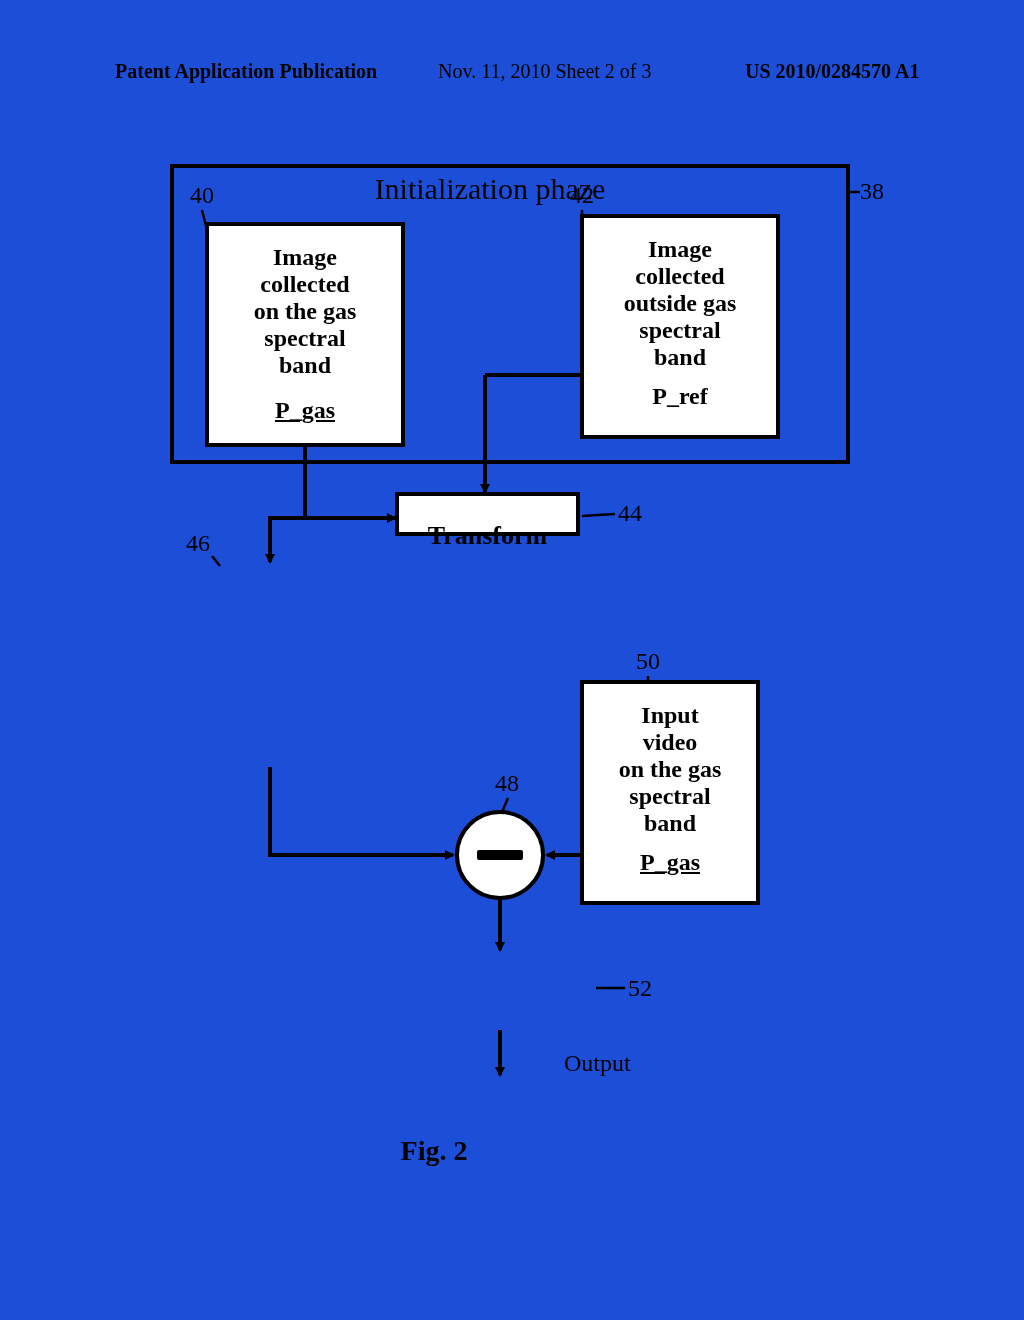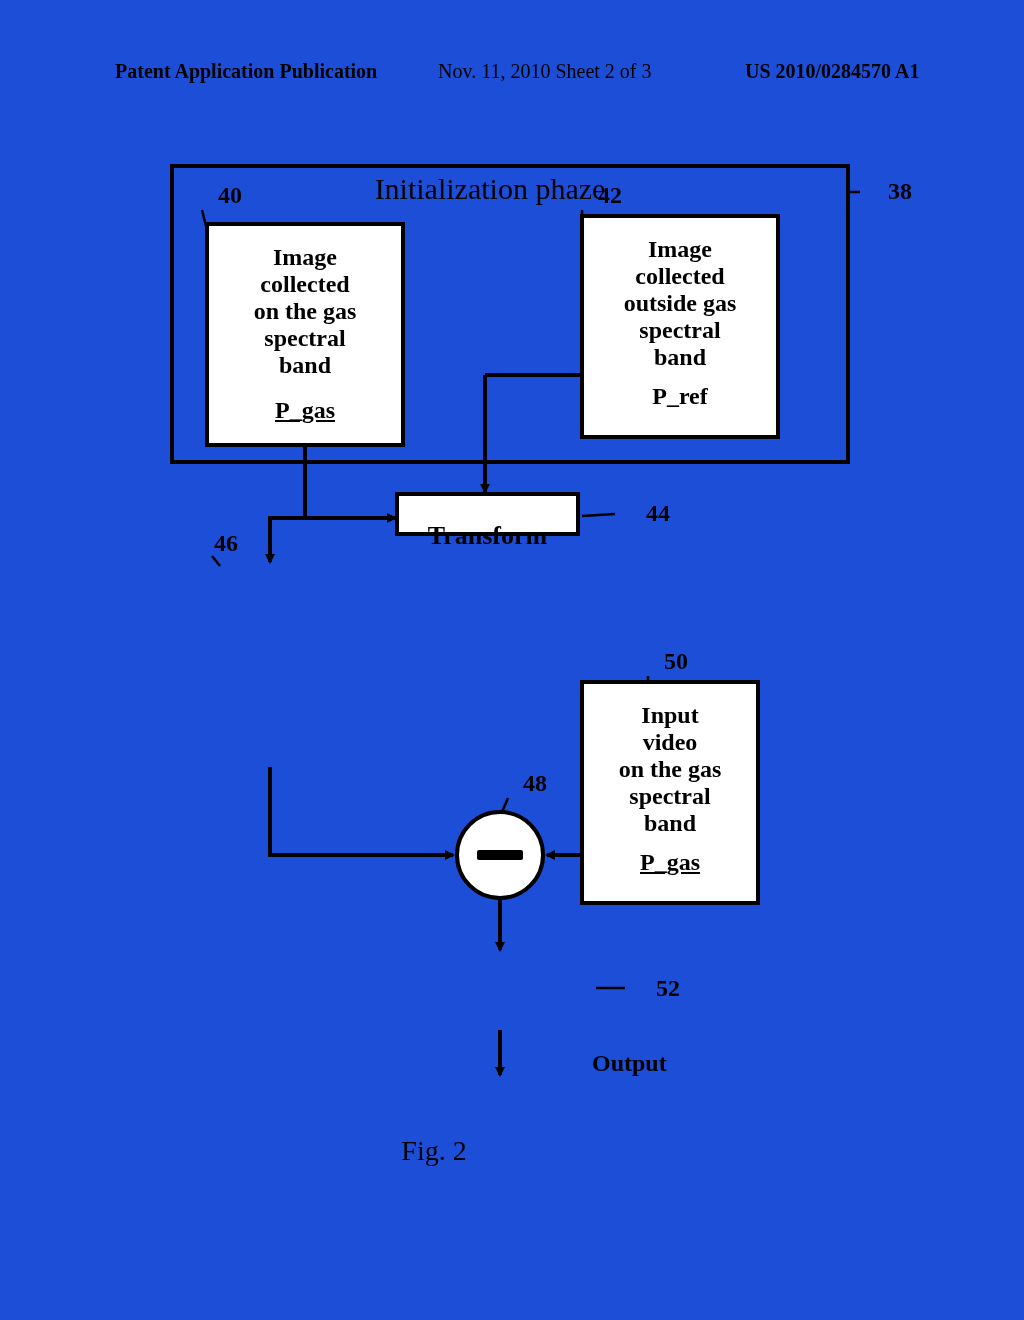--- a/index.html
+++ b/index.html
@@ -140,33 +140,32 @@
     top: 50%;
     transform: translateY(-50%);
     height: 10px;
     background: #000;
     border-radius: 2px;
   }
 
   .label {
     position: absolute;
     font-family: "Times New Roman", serif;
-    font-weight: bold;
-    font-size: 24px;
-    margin-left: 28px;
+    font-weight: normal;
+    font-size: 24px;
   }
 
   .figcap {
     position: absolute;
     left: 0;
     width: 868px;
     text-align: center;
     top: 1135px;
     font-family: "Times New Roman", serif;
-    font-weight: normal;
+    font-weight: bold;
     font-size: 28px;
   }
 
   svg.arrows {
     position: absolute;
     left: 0;
     top: 0;
     width: 1024px;
     height: 1320px;
     pointer-events: none;

